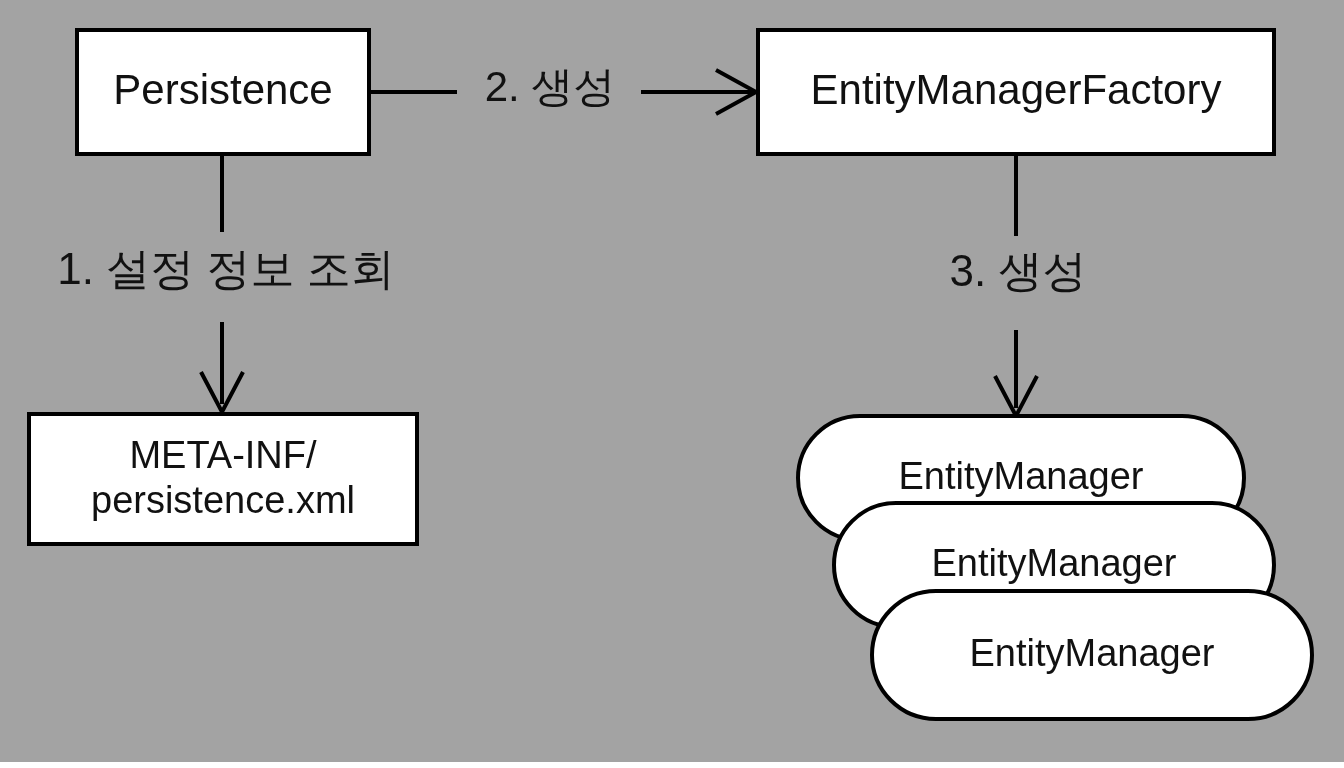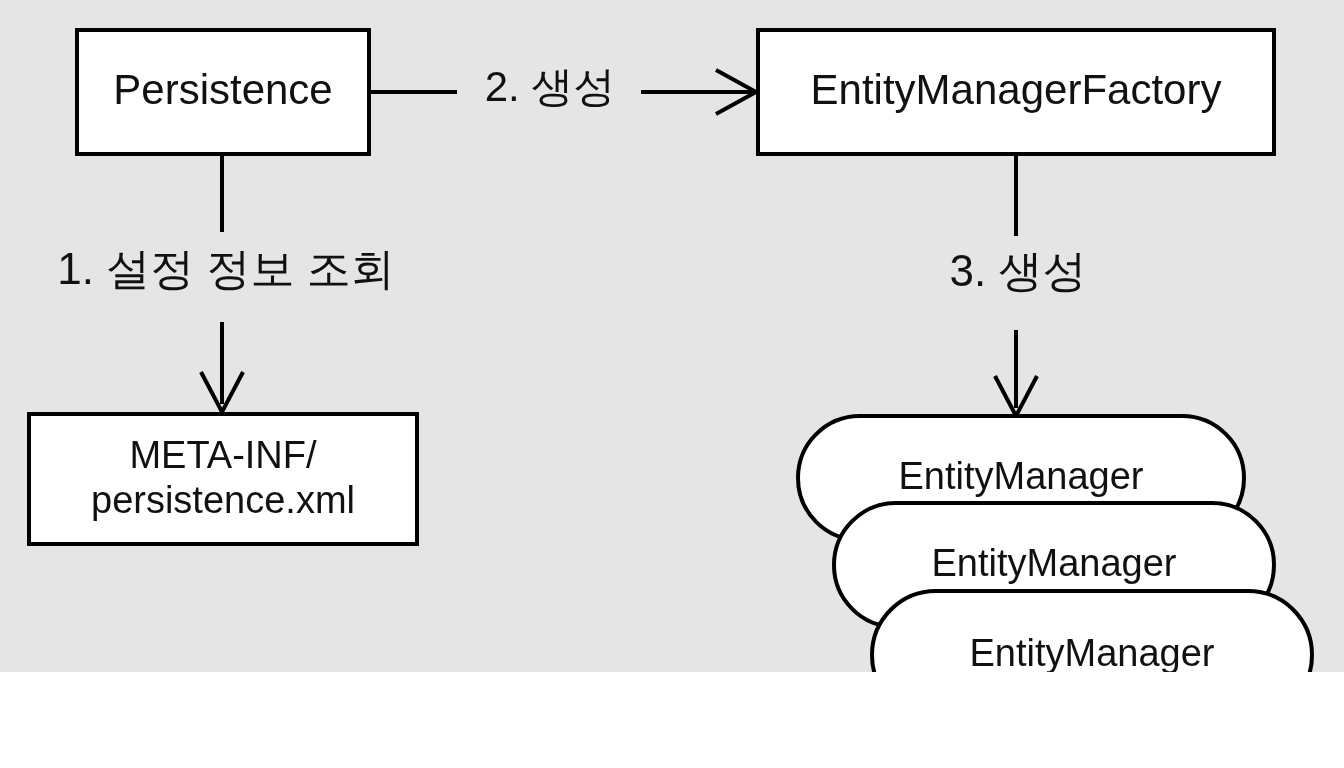--- a/index.html
+++ b/index.html
@@ -3,22 +3,22 @@
 <meta charset="utf-8">
 <style>
   html, body {
     margin: 0;
     padding: 0;
     background: #ffffff;
   }
   #canvas {
     position: relative;
     width: 1344px;
-    height: 672px;
-    background: #e5e5e5;
+    height: 762px;
+    background: #a3a3a3;
     overflow: hidden;
     font-family: "Liberation Sans", "DejaVu Sans", sans-serif;
   }
   #diagram-svg {
     position: absolute;
     left: 0;
     top: 0;
     width: 1344px;
     height: 768px;
   }

